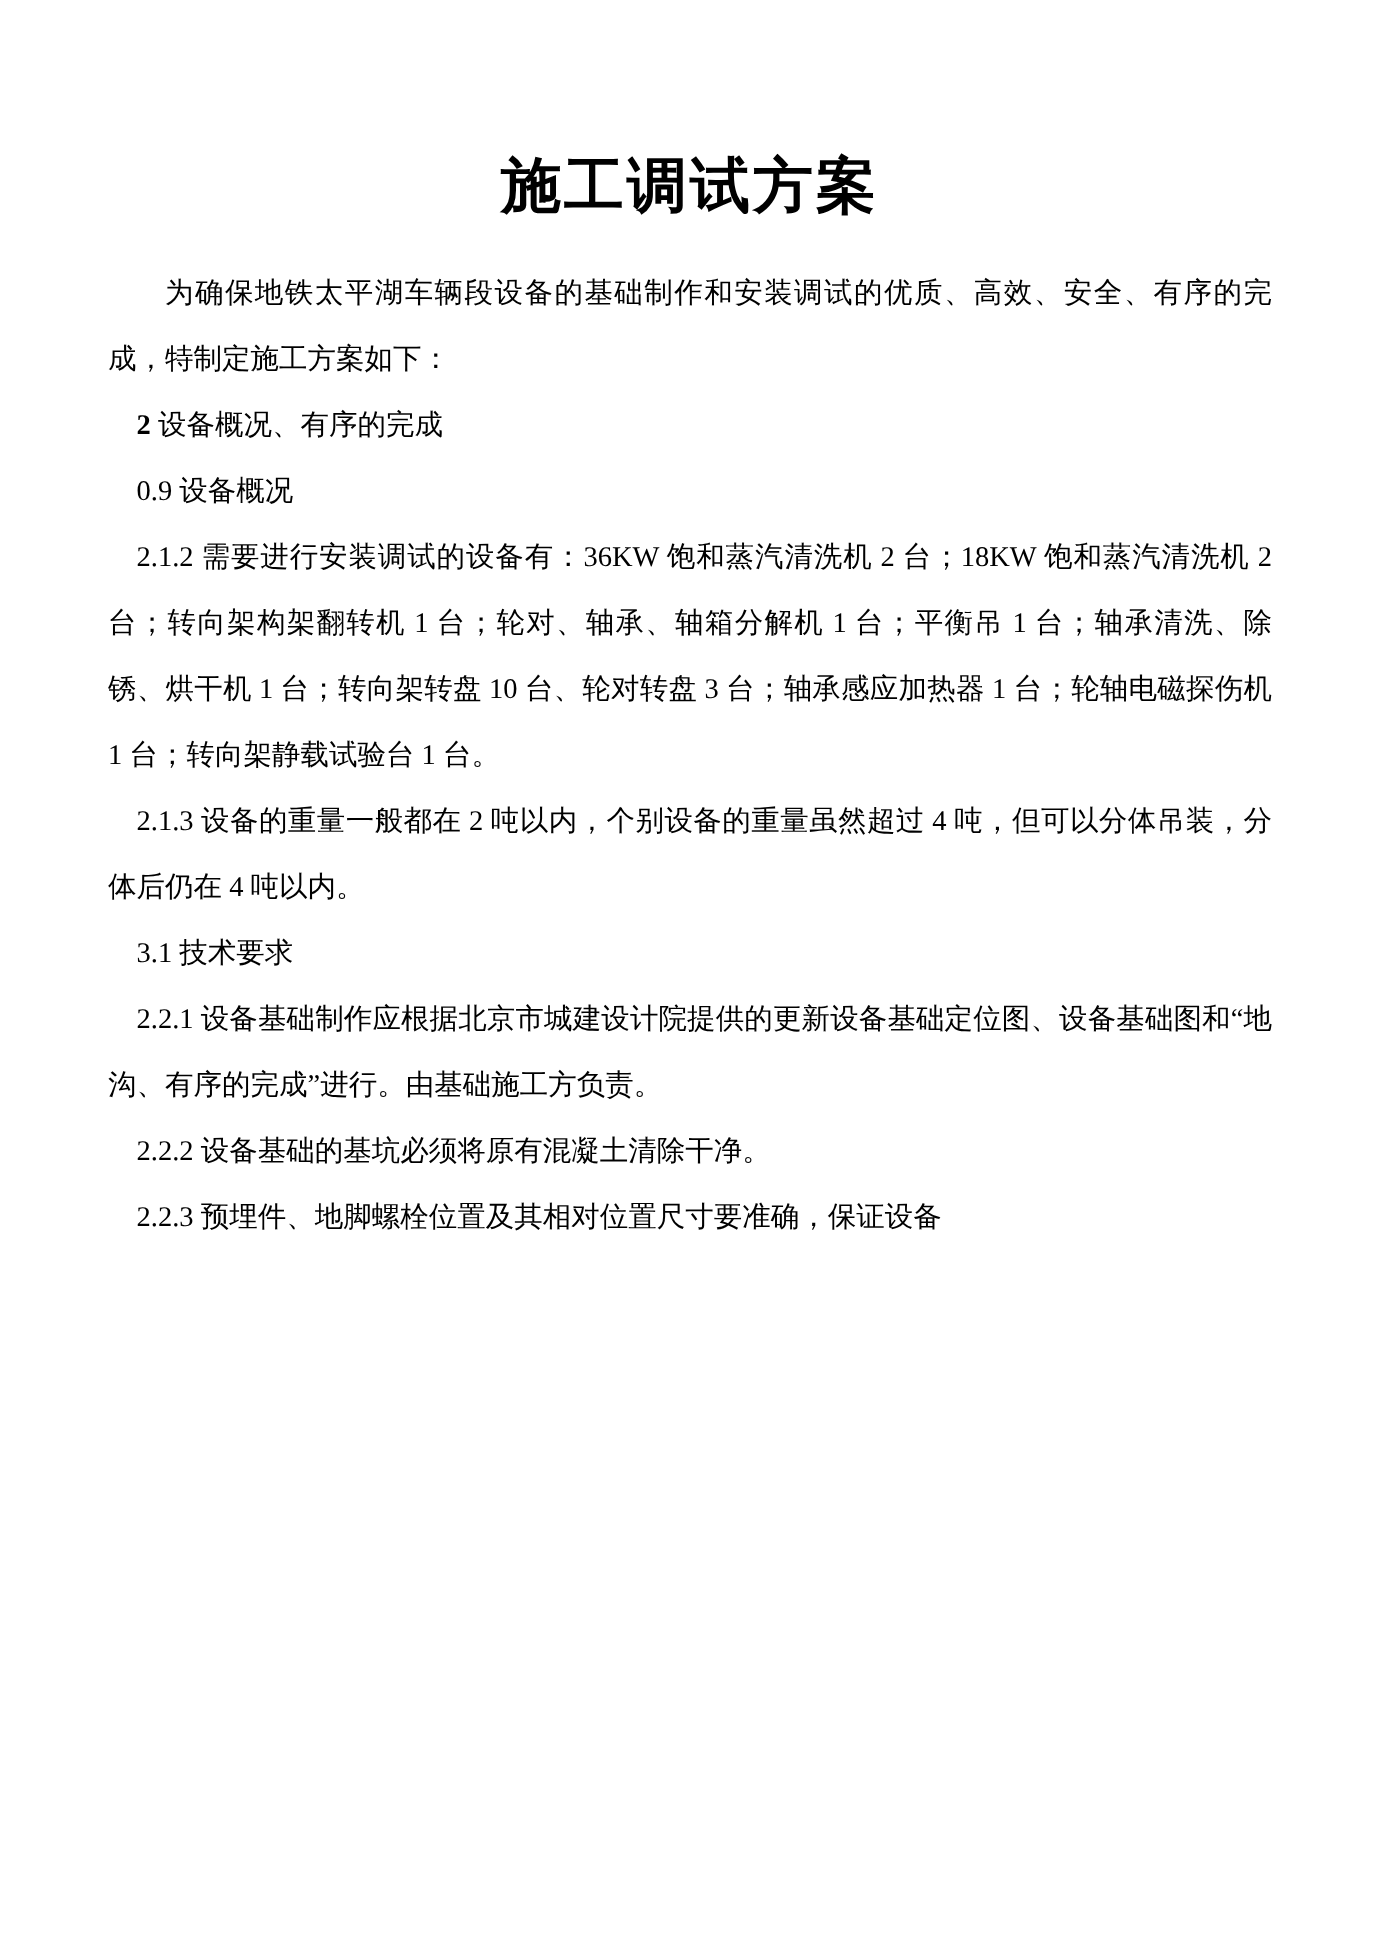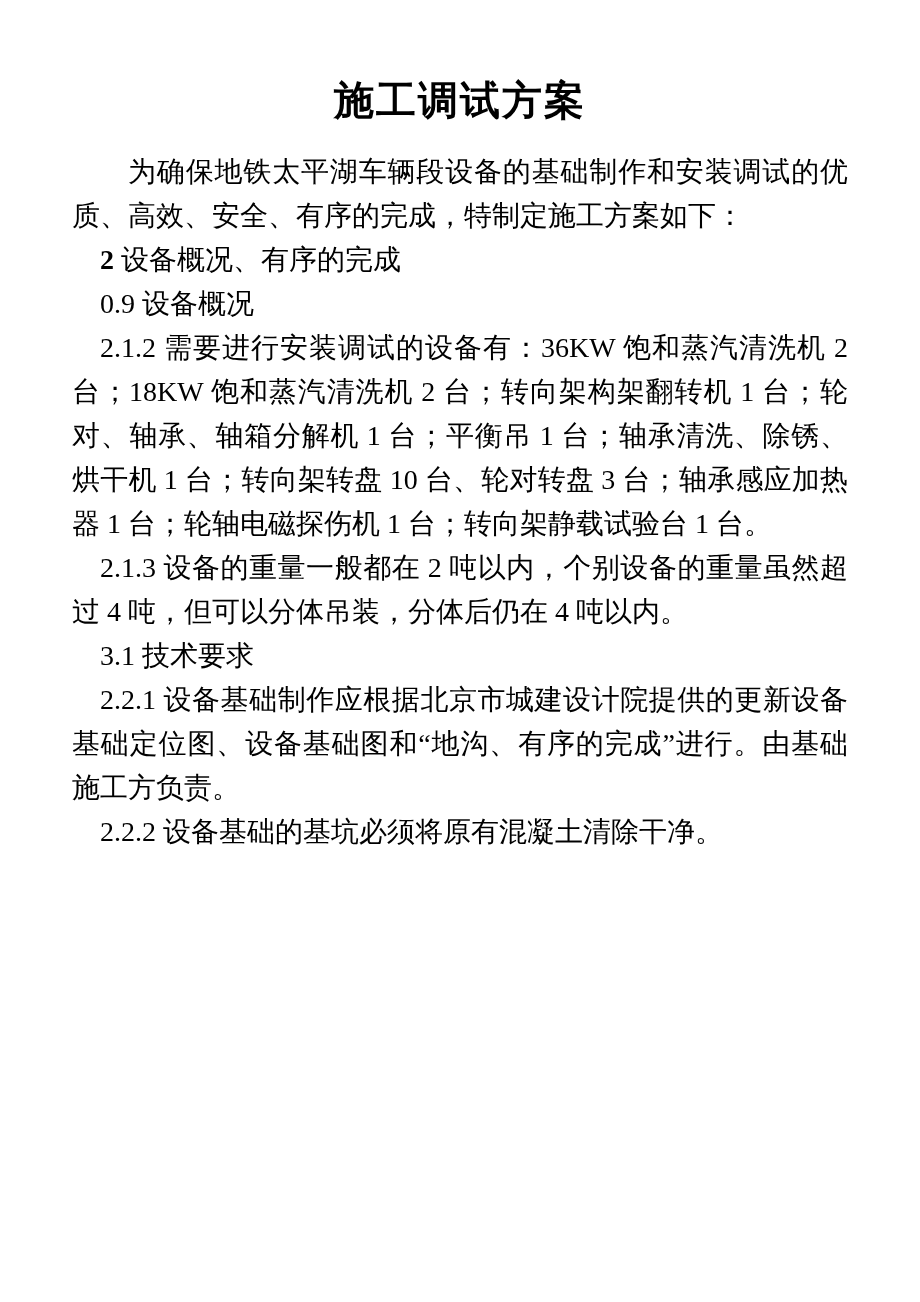--- a/index.html
+++ b/index.html
@@ -10,34 +10,34 @@
   body {
     width: 920px;
     min-height: 1302px;
     font-family: "Liberation Serif", "DejaVu Serif", serif;
     color: #000000;
   }
   .page {
     width: 920px;
     min-height: 1302px;
     box-sizing: border-box;
-    padding: 76px 72px 40px 72px;
+    padding: 100px 72px 40px 72px;
     background: #ffffff;
   }
   .doc-title {
     font-family: "DejaVu Sans", "Liberation Sans", sans-serif;
     font-weight: bold;
     font-size: 40px;
     line-height: 1.2;
     text-align: center;
     letter-spacing: 2px;
     margin: 0 0 26px 0;
   }
   .para {
-    font-size: 28px;
+    font-size: 19px;
     line-height: 44px;
     text-align: justify;
     text-justify: inter-ideograph;
     margin: 0;
   }
   .indent {
     text-indent: 2em;
   }
   .indent-small {
     text-indent: 1em;
@@ -86,15 +86,18 @@
     </p>
 
     <p class="para indent-small">
       <span>2.2.1 设备基础制作应根据北京市城建设计院提供的更新设备基础定位图、设备基础图和“地沟、有序的完成”进行。由基础施工方负责。</span>
     </p>
 
     <p class="para indent-small">
       <span>2.2.2 设备基础的基坑必须将原有混凝土清除干净。</span>
     </p>
 
+    <p class="para indent-small">
+      <span>2.2.3 预埋件、地脚螺栓位置及其相对位置尺寸要准确，保证设备</span>
+    </p>
 
   </div>
 </div>
 
 </body></html>

